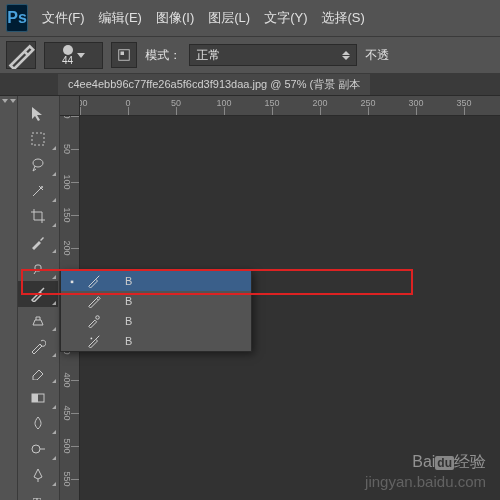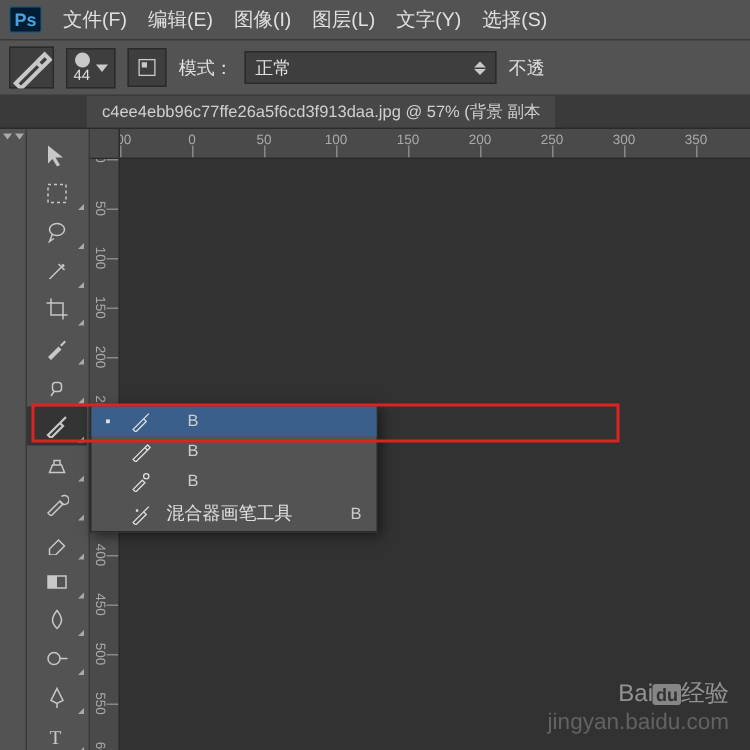--- a/index.html
+++ b/index.html
@@ -13,28 +13,28 @@
       position: relative;
     }
     .menubar {
       display: flex;
       align-items: center;
       padding: 4px 6px;
       background: #535353;
       gap: 14px;
     }
     .ps-logo {
-      width: 22px; height: 18px;
+      width: 22px; height: 28px;
       background: #001d33;
       border: 1px solid #2a556e;
       display: flex;
       align-items: center;
       justify-content: center;
       font-weight: bold;
-      font-size: 12px;
+      font-size: 16px;
       color: #4aa3de;
       border-radius: 2px;
     }
     .menu-item { font-size: 13px; cursor: default; }
     .options-bar {
       display: flex;
       align-items: center;
       padding: 4px 6px;
       background: #535353;
       border-top: 1px solid #3a3a3a;
@@ -47,21 +47,21 @@
       border: 1px solid #2a2a2a;
       display: flex;
       align-items: center;
       justify-content: center;
     }
     .brush-preview {
       display: flex;
       align-items: center;
       background: #3e3e3e;
       border: 1px solid #2a2a2a;
-      padding: 2px 4px;
+      padding: 2px 17px;
       gap: 4px;
     }
     .brush-dot {
       display: flex;
       flex-direction: column;
       align-items: center;
       font-size: 10px;
     }
     .brush-dot .dot { width: 10px; height: 10px; background: #c8c8c8; border-radius: 50%; }
     .mini-dropdown { width: 0; height: 0; border-left: 4px solid transparent; border-right: 4px solid transparent; border-top: 5px solid #c8c8c8; }
@@ -441,21 +441,20 @@
     <span class="flyout-shortcut">B</span>
   </div>
   <div class="flyout-item">
     <span class="flyout-check"></span>
     <span class="flyout-icon">
         <svg width="14" height="14" viewBox="0 0 16 16">
           <path d="M2 14 L10 6 L12 8 L4 16 Z M10 6 L14 2" stroke="#e0e0e0" fill="none"></path>
           <circle cx="5" cy="5" r="1" fill="#e0e0e0"></circle>
         </svg>
       </span>
-    <span class="flyout-label">混合器画笔工具</span>
     <span class="flyout-shortcut">B</span>
   </div>
 </div>
 
 <div class="watermark">
   <div class="brand"><span>Bai</span><b>du</b><span>经验</span></div>
   <div class="url">jingyan.baidu.com</div>
 </div>
 
 </body></html>

